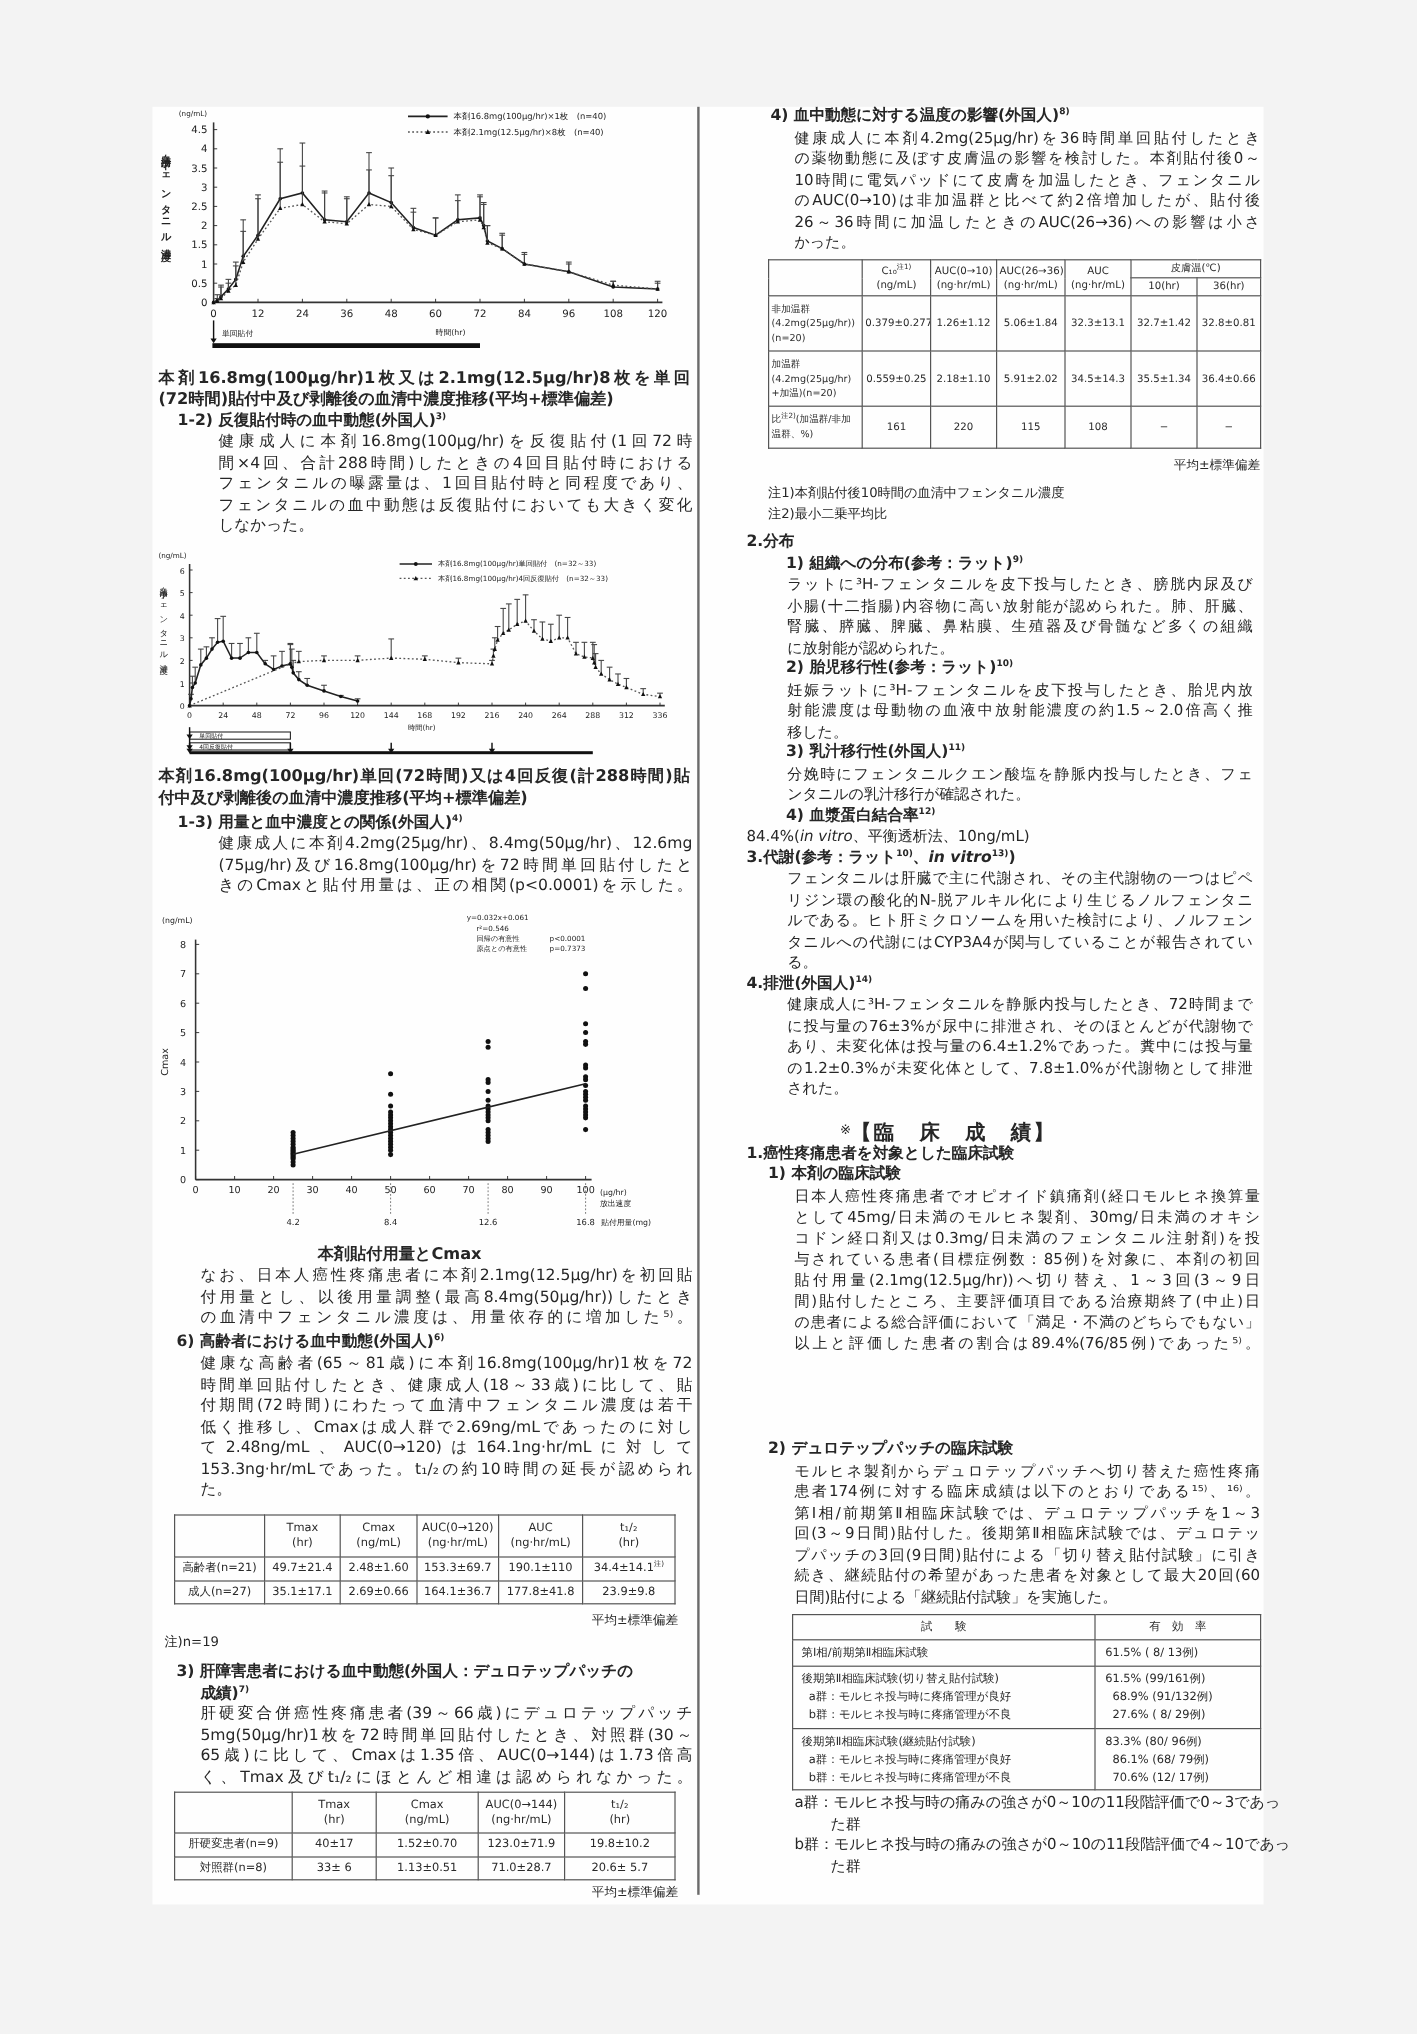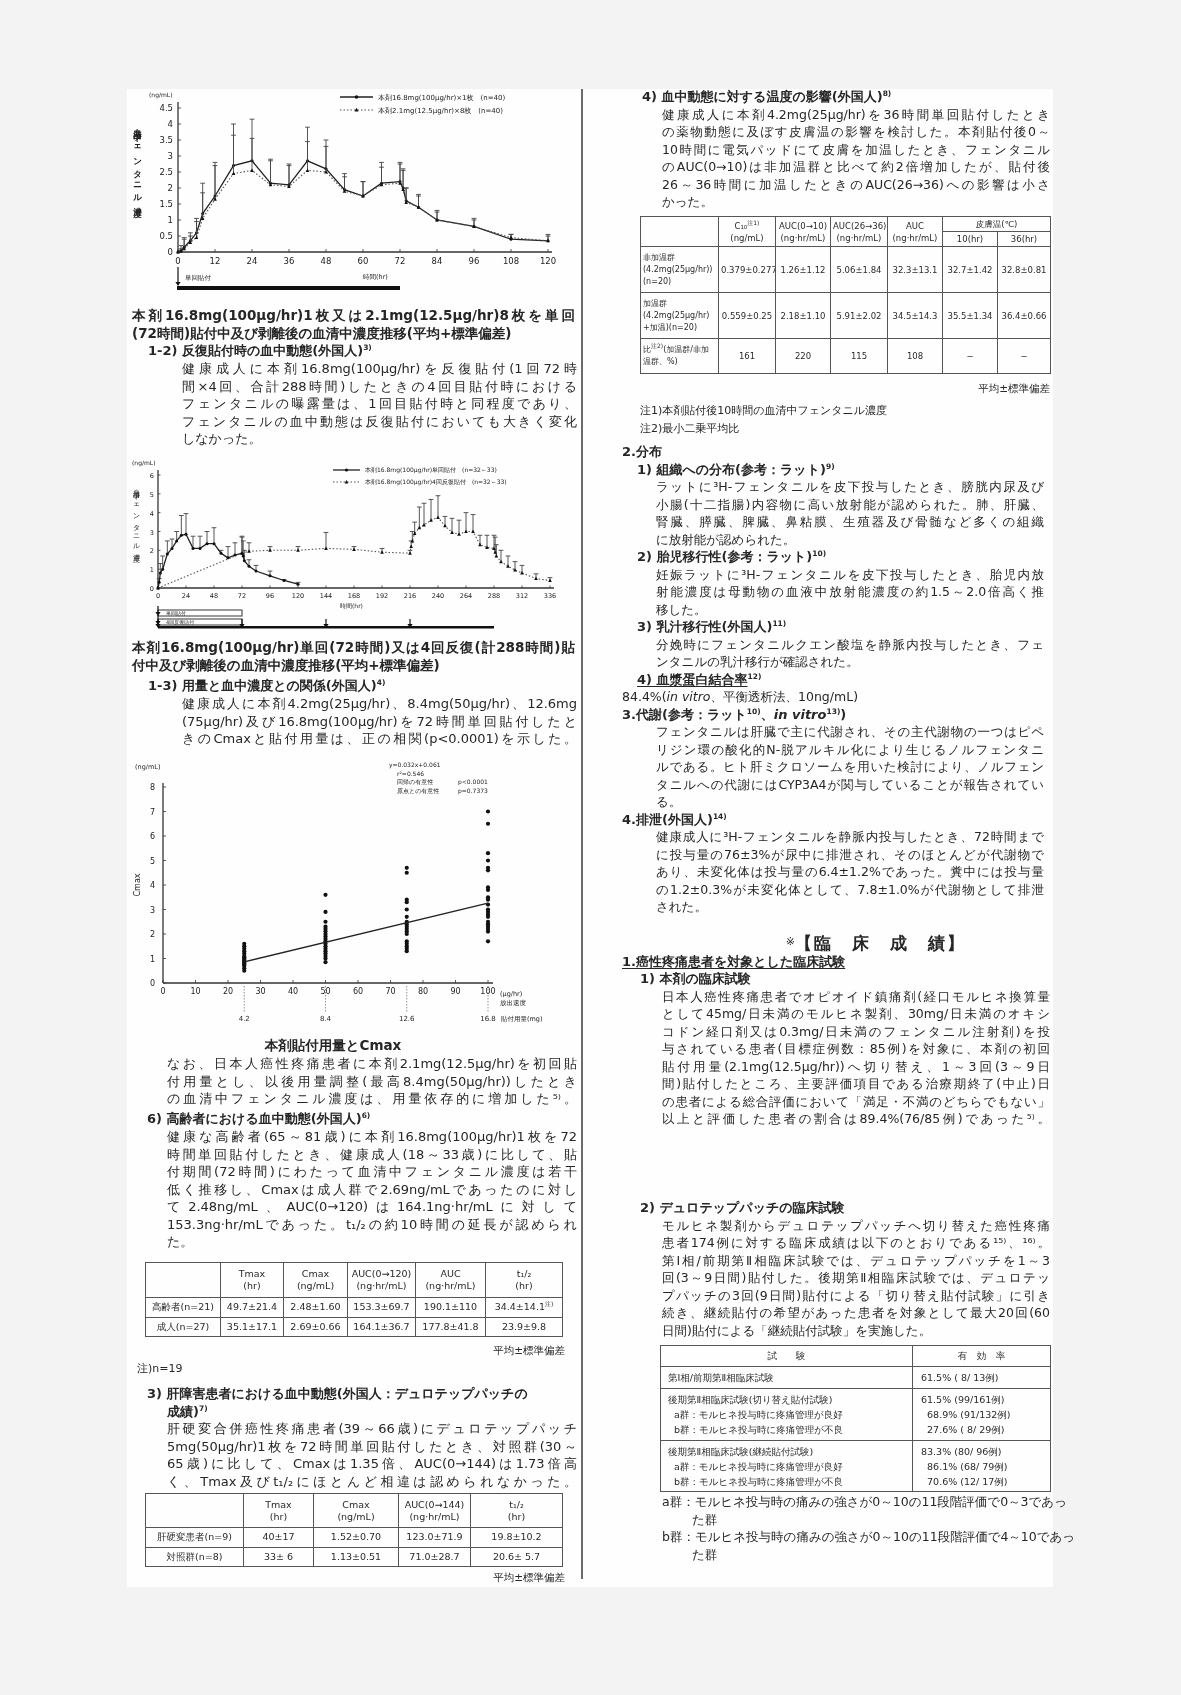--- a/index.html
+++ b/index.html
@@ -12,26 +12,26 @@
 .L .line,.L.line{font-size:13px}
 .R .line,.R.line{font-size:12.5px}
 .just .line{text-align:justify;text-align-last:justify}
 .just .line:last-child{text-align-last:left}
 .just.lastjust .line:last-child{text-align-last:justify}
 .jl{text-align:justify;text-align-last:justify}
 .h{font-weight:bold;height:17.5px;line-height:17.5px;white-space:nowrap;font-size:13px}
 .cap .line{font-size:13.5px;font-weight:bold}
 .cap3{font-size:13.5px;font-weight:bold;text-align:center;height:17.5px;line-height:17.5px;white-space:nowrap}
 sup{font-size:7.5px;line-height:0;vertical-align:5px}
-.u{text-decoration:underline;text-underline-offset:2px}
+.u{text-underline-offset:2px}
 .note{font-size:10.5px;height:17.5px;line-height:17.5px;white-space:nowrap}
-.ind1{margin-left:15px}
+.ind1{margin-left:33px}
 .ind2{margin-left:34px;width:388px}
 .ind2b{}
-.title{font-size:17px;font-weight:bold;text-align:right;letter-spacing:2px;white-space:nowrap;height:22px;line-height:22px}
+.title{font-size:17px;font-weight:bold;text-align:left;letter-spacing:2px;white-space:nowrap;height:22px;line-height:22px}
 .title .mark{font-size:11px;font-weight:normal;letter-spacing:0;vertical-align:4px}
 .tbl{position:absolute;border-collapse:collapse;table-layout:fixed;font-size:9.5px;color:#2a2a2a;border:1.5px solid #444}
 .tbl th,.tbl td{border:1px solid #555;padding:0 2px;text-align:center;white-space:pre;font-weight:normal;overflow:hidden;line-height:12px}
 .tbl sup{font-size:6px;vertical-align:4px}
 #tbl3{font-size:8.5px}
 #tbl3 td:first-child{text-align:left;padding-left:2px;font-size:8px}
 #tbl3 tbody tr:nth-child(1),#tbl3 tbody tr:nth-child(2){height:46px}
 #tbl3 tbody tr:nth-child(3){height:35px}
 #tbl4 td{line-height:14px}
 #tbl5 td{line-height:15px;text-align:left}

